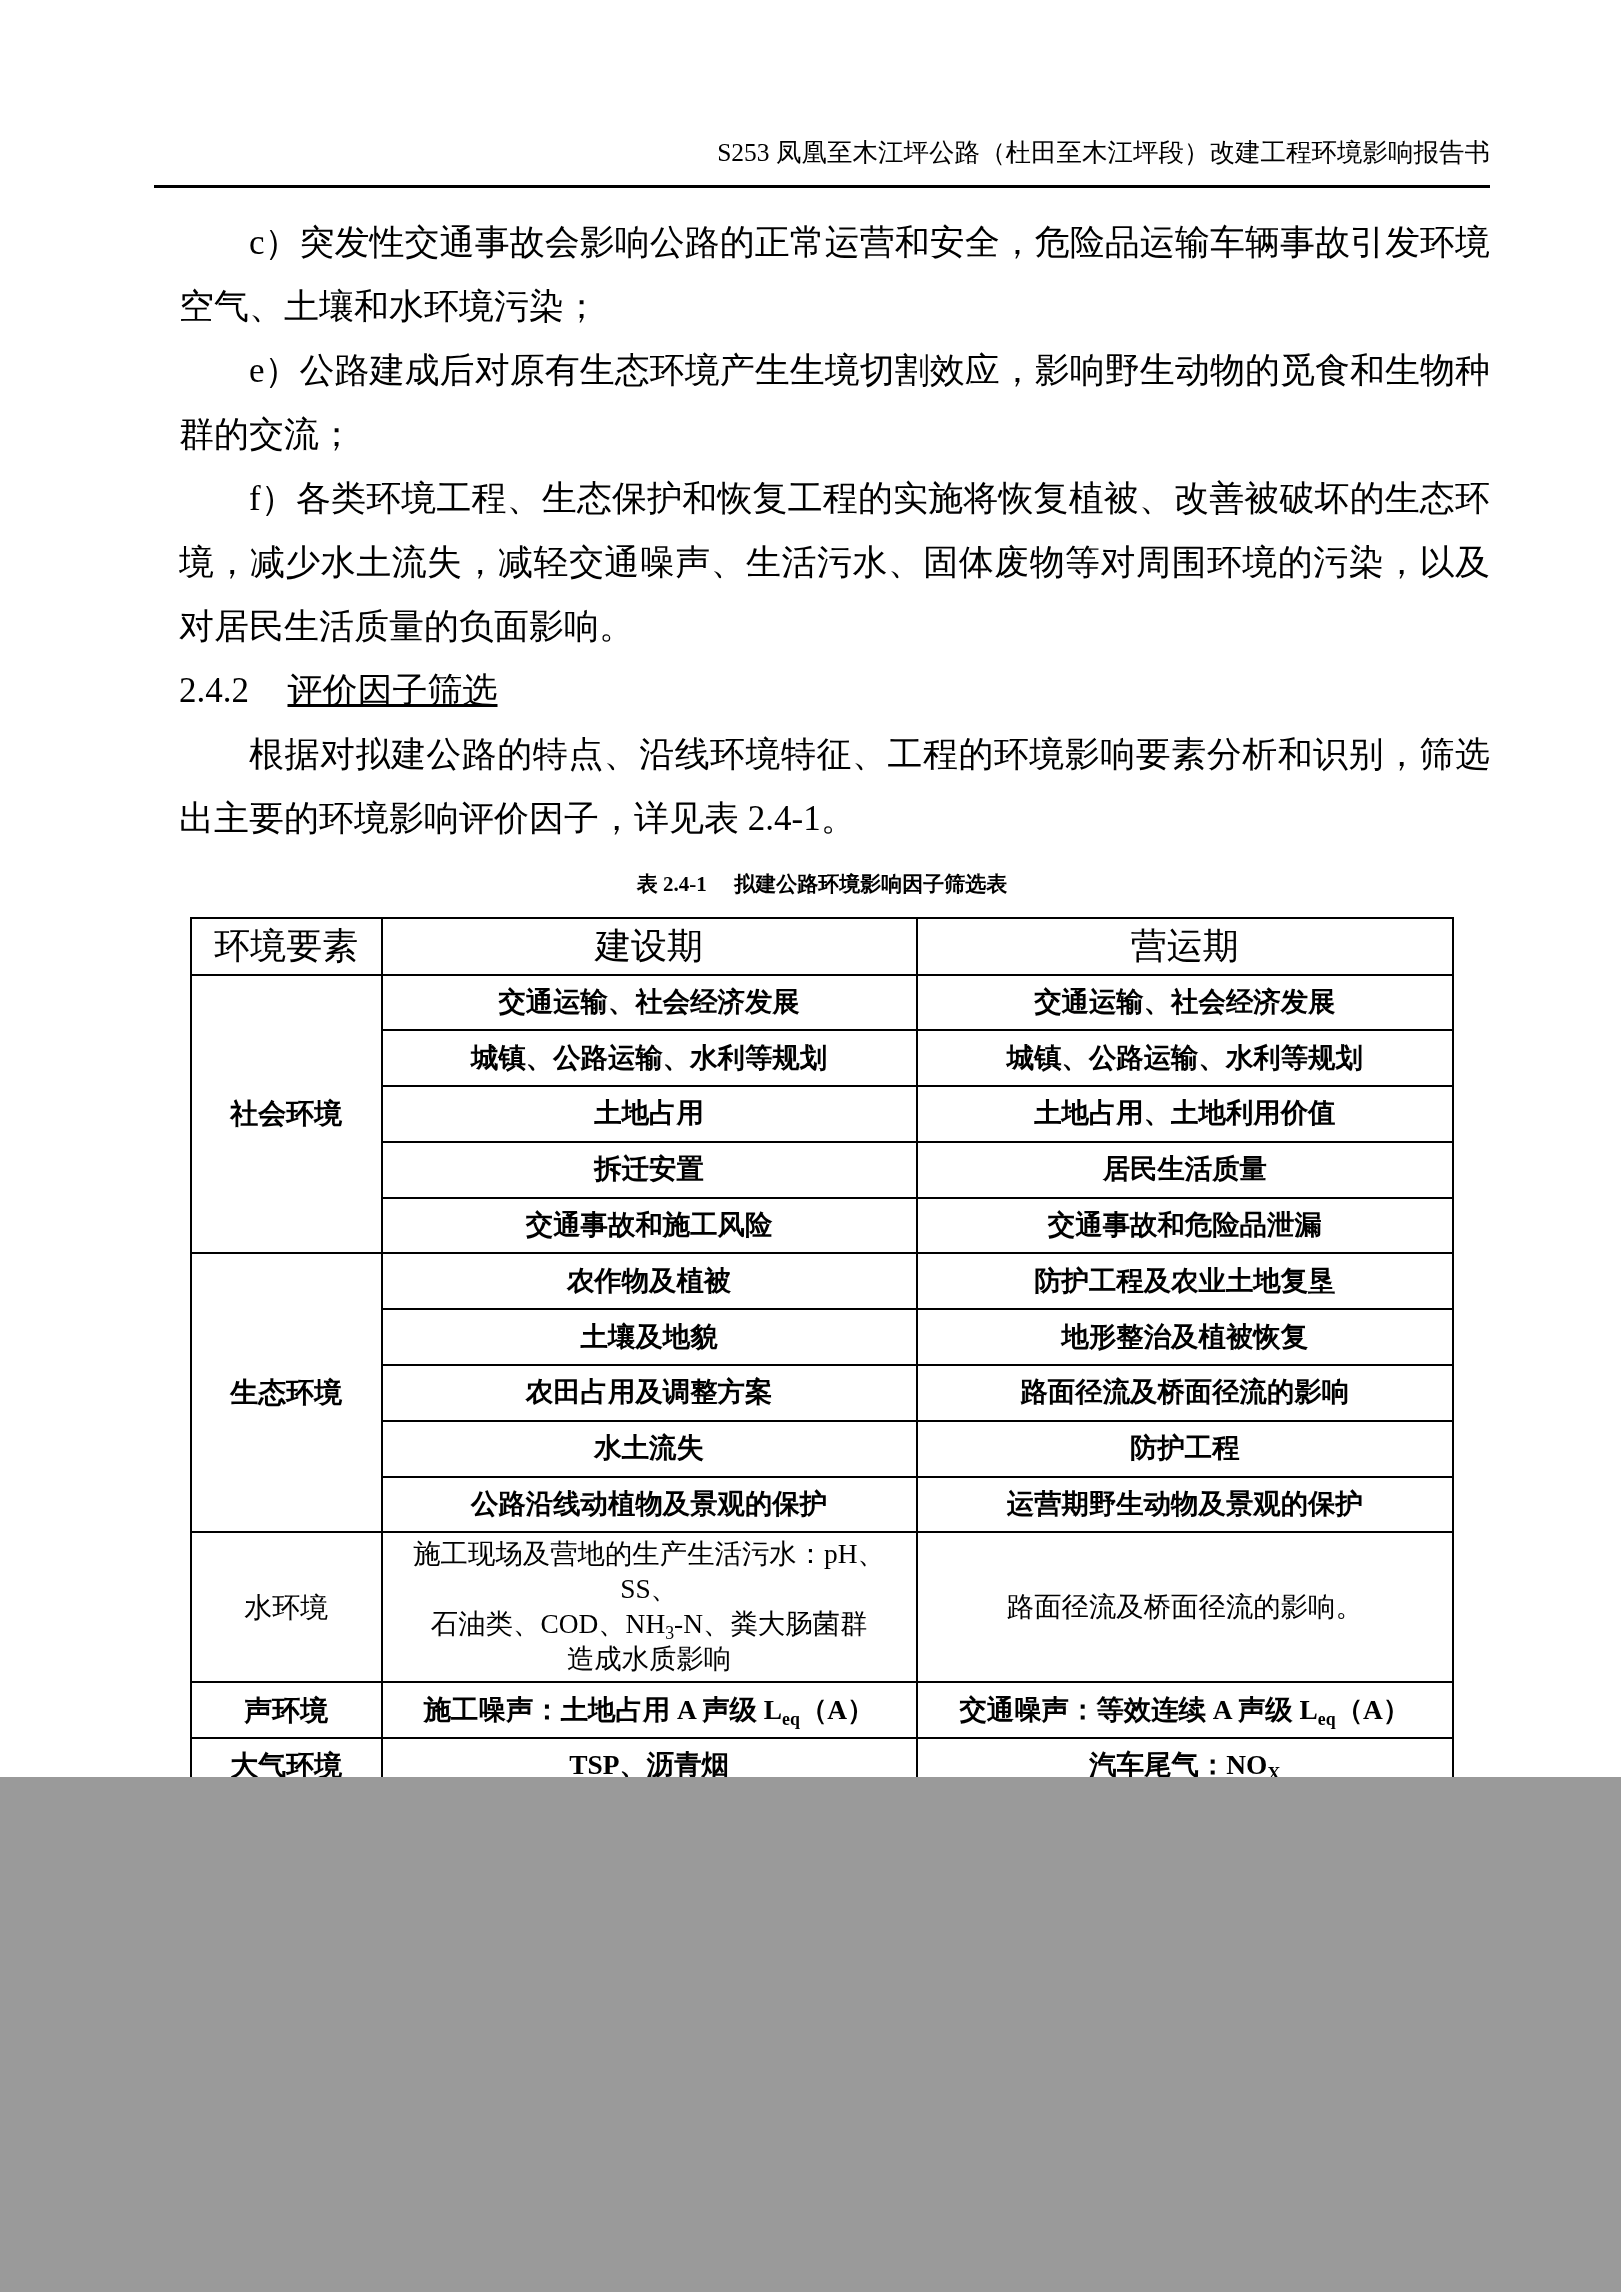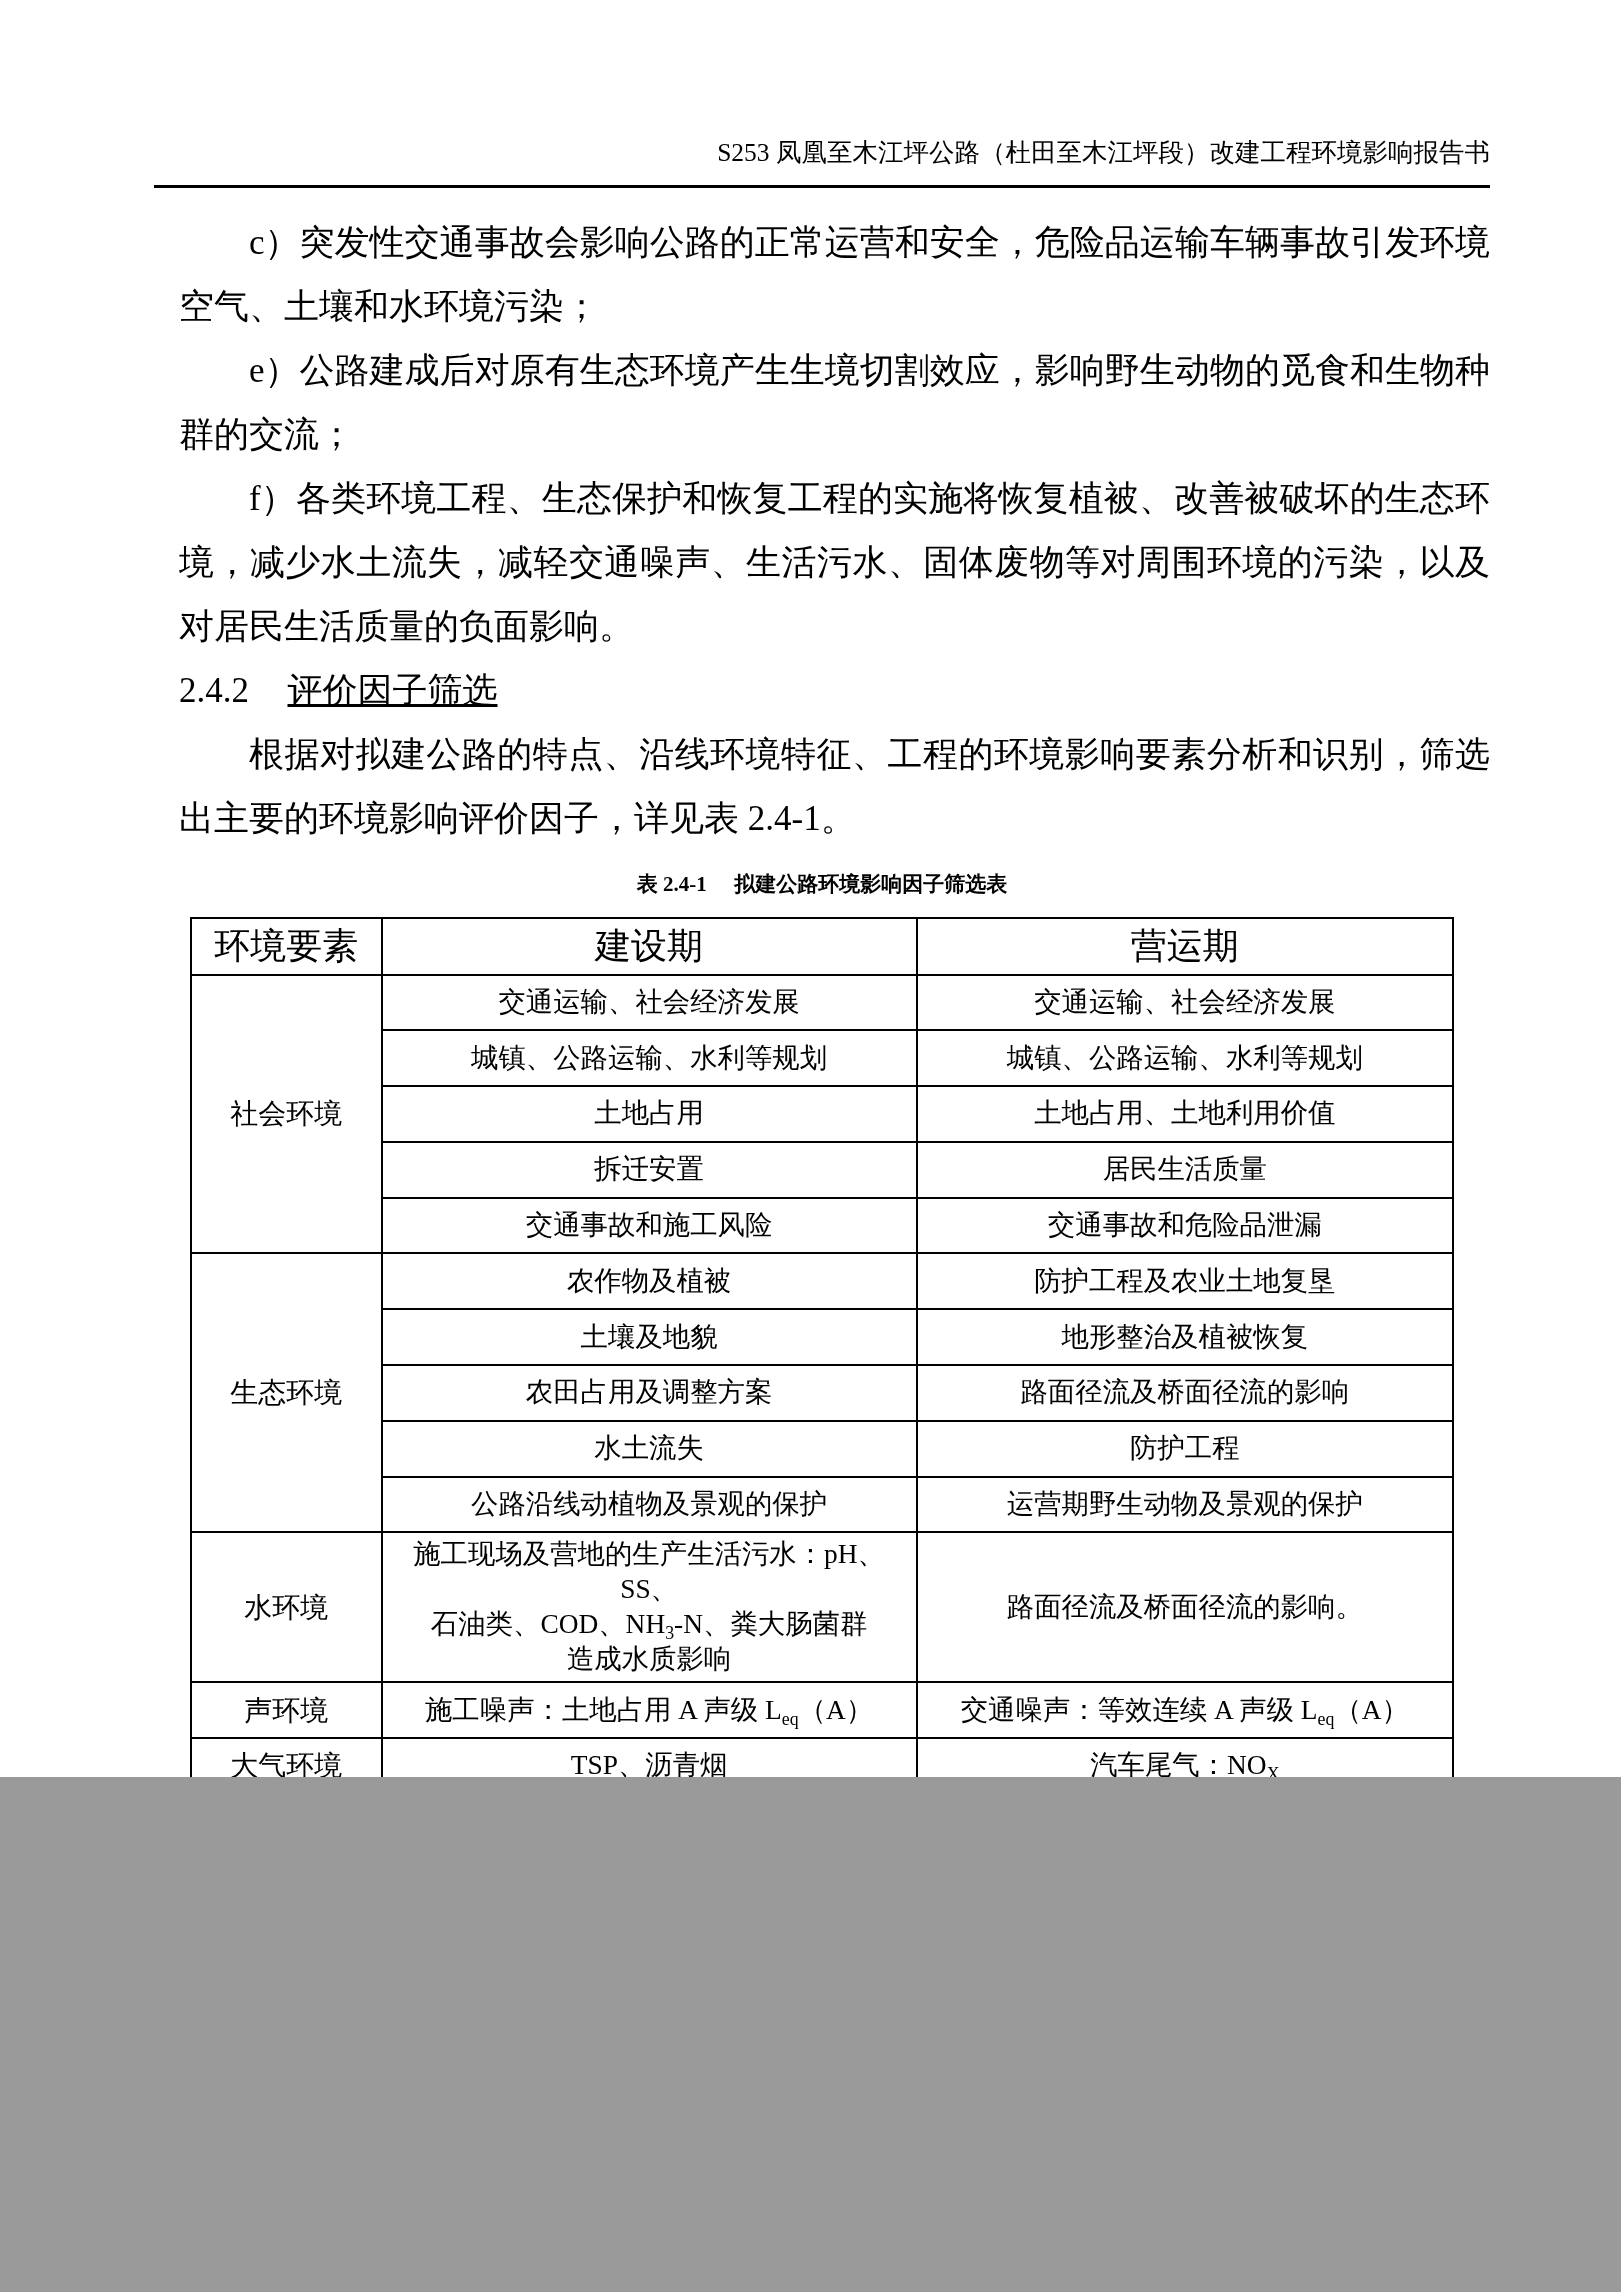--- a/index.html
+++ b/index.html
@@ -27,21 +27,21 @@
     font-size:27.4px;table-layout:fixed;border:2.9px solid #000;
   }
   .factor-table col.c1{width:15.1%;}
   .factor-table col.c2{width:42.4%;}
   .factor-table col.c3{width:42.5%;}
   .factor-table th,.factor-table td{
     border:2px solid #000;text-align:center;vertical-align:middle;
     padding:3.9px 7.8px;line-height:35px;
   }
   .factor-table th{font-weight:normal;font-size:36px;height:47px;}
-  .factor-table tr.normal-row td{height:46px;}
+  .factor-table tr.normal-row td{height:46px;font-weight:bold;}
   .factor-table td.cat-cell{font-size:28px;}
   .factor-table sub{font-size:0.65em;line-height:0;}
   .water-line{display:block;}
   .page-number{
     position:absolute;left:0;right:0;top:2142px;
     text-align:center;font-size:25.5px;
   }
 </style>
 </head>
 <body>

